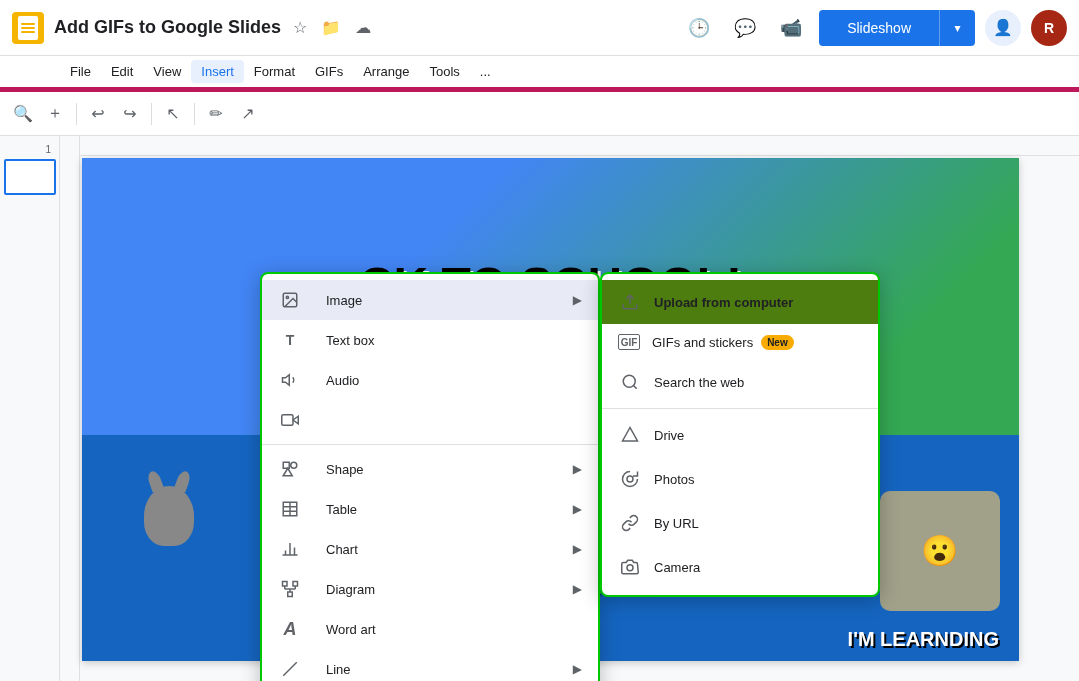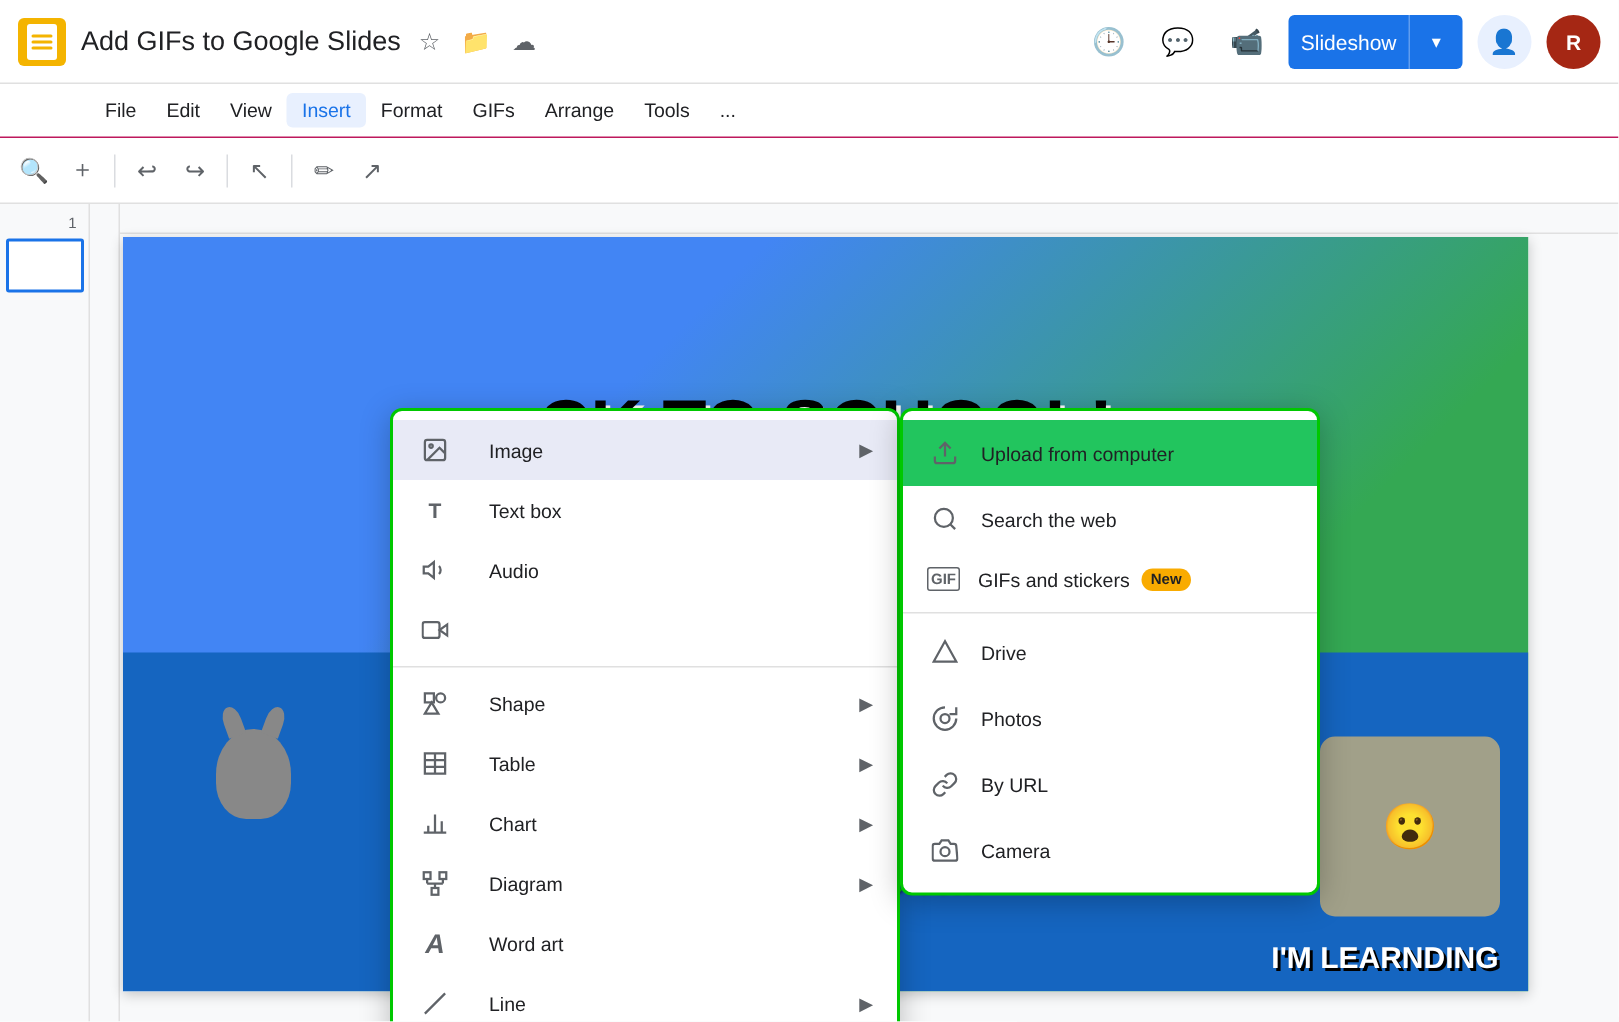--- a/index.html
+++ b/index.html
@@ -48,21 +48,21 @@
     .app-logo-inner span {
       display: block;
       height: 2px;
       background: #f4b400;
       width: 14px;
       border-radius: 1px;
     }
     .doc-title {
       font-size: 18px;
       color: #202124;
-      font-weight: 400;
+      font-weight: 700;
       margin-right: 8px;
     }
     .title-icons {
       display: flex;
       gap: 6px;
       align-items: center;
       margin-right: auto;
     }
     .title-icon {
       color: #5f6368;
@@ -94,21 +94,21 @@
       background: #1a73e8;
       color: white;
       border: none;
       border-radius: 4px;
       padding: 0;
       cursor: pointer;
       height: 36px;
       overflow: hidden;
     }
     .slideshow-main {
-      padding: 0 8px;
+      padding: 0 28px;
       height: 36px;
       display: flex;
       align-items: center;
       font-size: 14px;
       font-weight: 500;
       background: transparent;
       border: none;
       color: white;
       cursor: pointer;
     }
@@ -149,21 +149,21 @@
       color: #1a73e8;
     }
 
     
     .menu-bar {
       display: flex;
       align-items: center;
       padding: 0 60px 0 60px;
       background: #fff;
       height: 36px;
-      border-bottom: 1px solid #be185d;
+      border-bottom: 5px solid #be185d;
     }
     .menu-item {
       padding: 4px 10px;
       font-size: 13px;
       color: #202124;
       cursor: pointer;
       border-radius: 4px;
       white-space: nowrap;
     }
     .menu-item.active { background: #e8f0fe; color: #1a73e8; }
@@ -366,21 +366,22 @@
 
     .submenu-item {
       display: flex;
       align-items: center;
       padding: 10px 16px;
       cursor: pointer;
       color: #202124;
       font-size: 13px;
     }
     .submenu-item.highlighted {
-      background: #22c55e;
+      background: #4d7c0f;
+      font-weight: bold;
     }
     .submenu-icon {
       width: 24px;
       height: 24px;
       display: flex;
       align-items: center;
       justify-content: center;
       margin-right: 12px;
       font-size: 16px;
       color: #5f6368;
@@ -631,35 +632,35 @@
           <svg width="18" height="18" viewBox="0 0 24 24" fill="none" stroke="#5f6368" stroke-width="2">
               <path d="M21,15v4a2,2,0,0,1-2,2H5a2,2,0,0,1-2-2V15"></path>
               <polyline points="17,8 12,3 7,8"></polyline>
               <line x1="12" y1="3" x2="12" y2="15"></line>
             </svg>
         </span>
         <span>Upload from computer</span>
       </div>
 
       <div class="submenu-item">
-        <span class="submenu-icon">
-          <svg width="18" height="18" viewBox="0 0 24 24" fill="none" stroke="#5f6368" stroke-width="2">
-              <circle cx="11" cy="11" r="8"></circle>
-              <line x1="21" y1="21" x2="16.65" y2="16.65"></line>
-            </svg>
-        </span>
-        <span>Search the web</span>
-      </div>
-
-      <div class="submenu-item">
         <span class="submenu-icon" style="font-size:10px; font-weight:bold; color:#5f6368; border:1px solid #5f6368; width:22px; height:16px; display:flex; align-items:center; justify-content:center; border-radius:2px;">GIF</span>
         <span>GIFs and stickers</span>
         <span class="new-badge">New</span>
       </div>
 
+      <div class="submenu-item">
+        <span class="submenu-icon">
+          <svg width="18" height="18" viewBox="0 0 24 24" fill="none" stroke="#5f6368" stroke-width="2">
+              <circle cx="11" cy="11" r="8"></circle>
+              <line x1="21" y1="21" x2="16.65" y2="16.65"></line>
+            </svg>
+        </span>
+        <span>Search the web</span>
+      </div>
+
       <div class="submenu-divider"></div>
 
       <div class="submenu-item">
         <span class="submenu-icon">
           <svg width="18" height="18" viewBox="0 0 24 24" fill="none" stroke="#5f6368" stroke-width="2">
               <polygon points="12,2 2,20 22,20"></polygon>
             </svg>
         </span>
         <span>Drive</span>
       </div>

